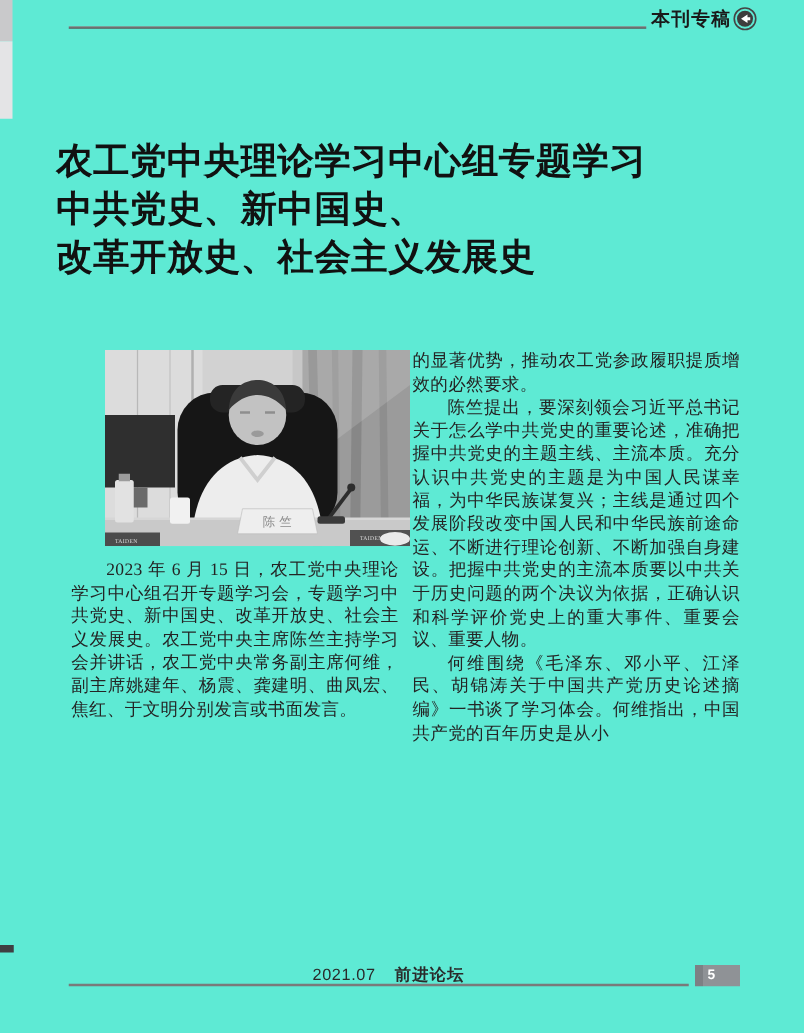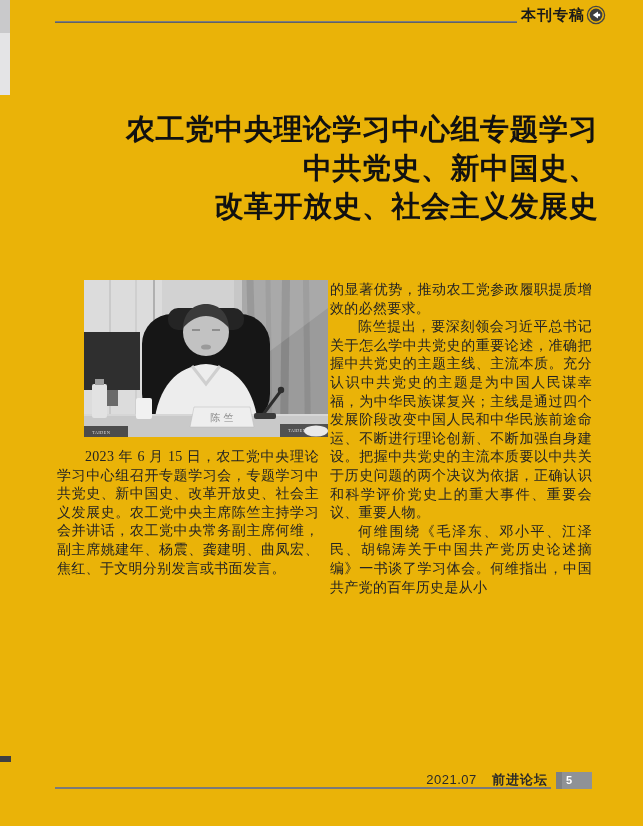--- a/index.html
+++ b/index.html
@@ -1,56 +1,56 @@
 <!DOCTYPE html>
 <html><head>
 <meta charset="utf-8">
 <style>
   * { margin: 0; padding: 0; box-sizing: border-box; }
   html, body { background: #ffffff; }
   body { width: 643px; height: 826px; position: relative; overflow: hidden;
          font-family: "Liberation Serif", serif; color: #222; }
 
-  .page { position: absolute; inset: 0; background: #eab308; text-decoration: underline; }
+  .page { position: absolute; inset: 0; background: #5eead4; text-decoration: underline; }
 
   
   .edge-strip-dark  { position: absolute; left: 0; top: 0;   width: 10px; height: 33px; background: #c9c9cb; }
   .edge-strip-light { position: absolute; left: 0; top: 33px; width: 10px; height: 62px; background: #e4e4e6; }
   .edge-mark-bottom { position: absolute; left: 0; top: 756px; width: 11px; height: 6px; background: #3f3f42; }
 
   
   .header-rule { position: absolute; left: 55px; top: 21px; width: 462px; height: 2px;
                  background: linear-gradient(#8a8a8a, #555); }
   .section-label { position: absolute; left: 521px; top: 6px; width: 64px;
                    font-family: "Liberation Sans", sans-serif; font-weight: bold;
                    font-size: 15px; letter-spacing: 1px; color: #1a1a1a; white-space: nowrap; }
   .header-icon { position: absolute; left: 586px; top: 5px; width: 20px; height: 20px; }
 
   
-  .title-block { position: absolute; left: 45px; top: 110px; width: 553px; text-align: right;
+  .title-block { position: absolute; left: 45px; top: 110px; width: 553px; text-align: left;
                  font-family: "Liberation Sans", sans-serif; font-weight: bold;
                  font-size: 29px; line-height: 38.5px; color: #111; letter-spacing: 0.5px; }
 
   
   .col { position: absolute; width: 262px; font-size: 14px; line-height: 18.6px;
          text-align: justify; letter-spacing: 0.3px; color: #242424; }
   .col-left  { left: 57px;  top: 280px; }
   .col-right { left: 330px; top: 281px; }
 
   .photo-wrap { margin-left: 27px; width: 244px; height: 157px; overflow: hidden;
                 filter: grayscale(100%); }
   .photo-wrap svg { display: block; }
 
   .col-left .text-block { margin-top: 11px; }
   p.para { text-indent: 2em; }
   p.cont { text-indent: 0; }
 
   
   .footer-rule { position: absolute; left: 55px; top: 787px; width: 496px; height: 1.5px; background: #7a7a7a; }
-  .footer-text { position: absolute; left: 250px; top: 771px; width: 298px; text-align: right;
+  .footer-text { position: absolute; left: 250px; top: 771px; width: 298px; text-align: left;
                  font-size: 13px; color: #2a2a2a; white-space: nowrap; }
   .footer-text .issue { font-family: "Liberation Sans", sans-serif; letter-spacing: 0.5px; }
   .footer-text .journal { font-family: "Liberation Sans", sans-serif; font-weight: bold; margin-left: 12px; letter-spacing: 1px; }
   .page-num-badge { position: absolute; left: 556px; top: 772px; width: 36px; height: 17px;
                     background: linear-gradient(to right, #7d8084 0px, #7d8084 6px, #8f9296 6px);
                     color: #ffffff; font-family: "Liberation Sans", sans-serif; font-weight: bold;
                     font-size: 11px; line-height: 17px; text-align: center; padding-right: 10px; }
 </style>
 </head>
 <body>

